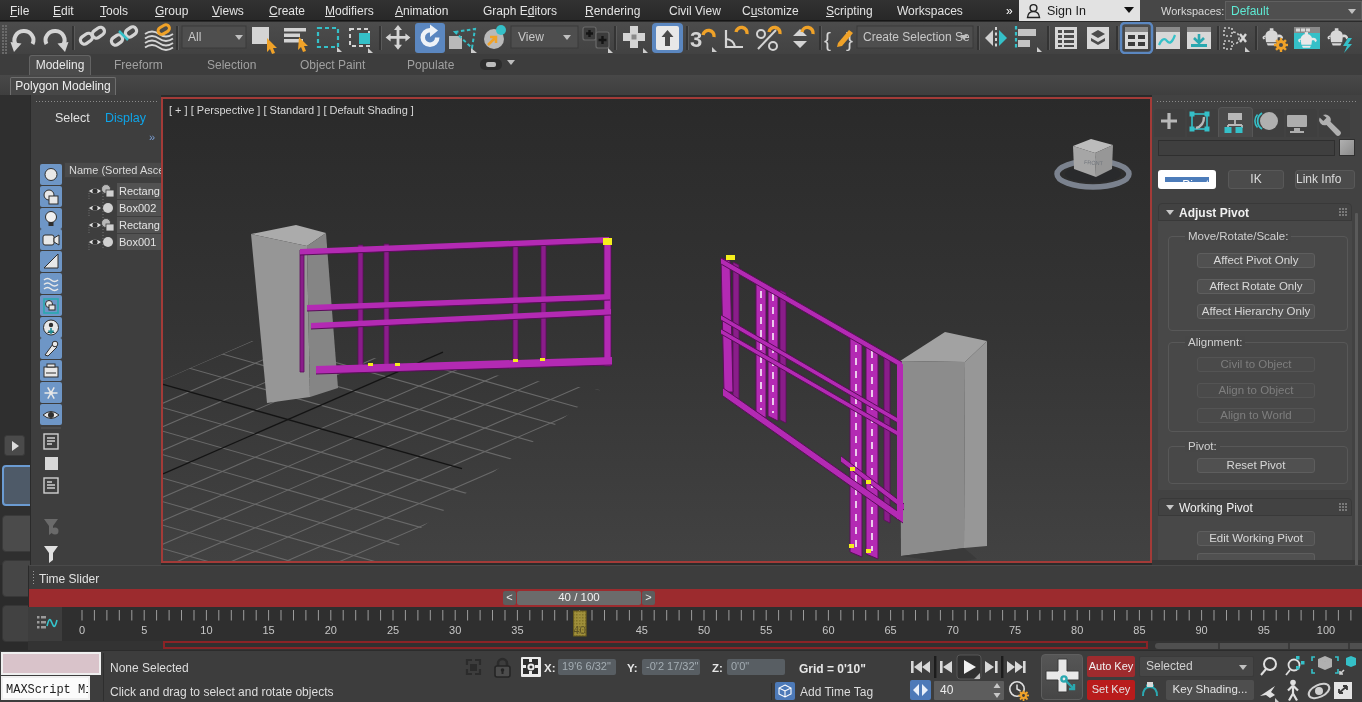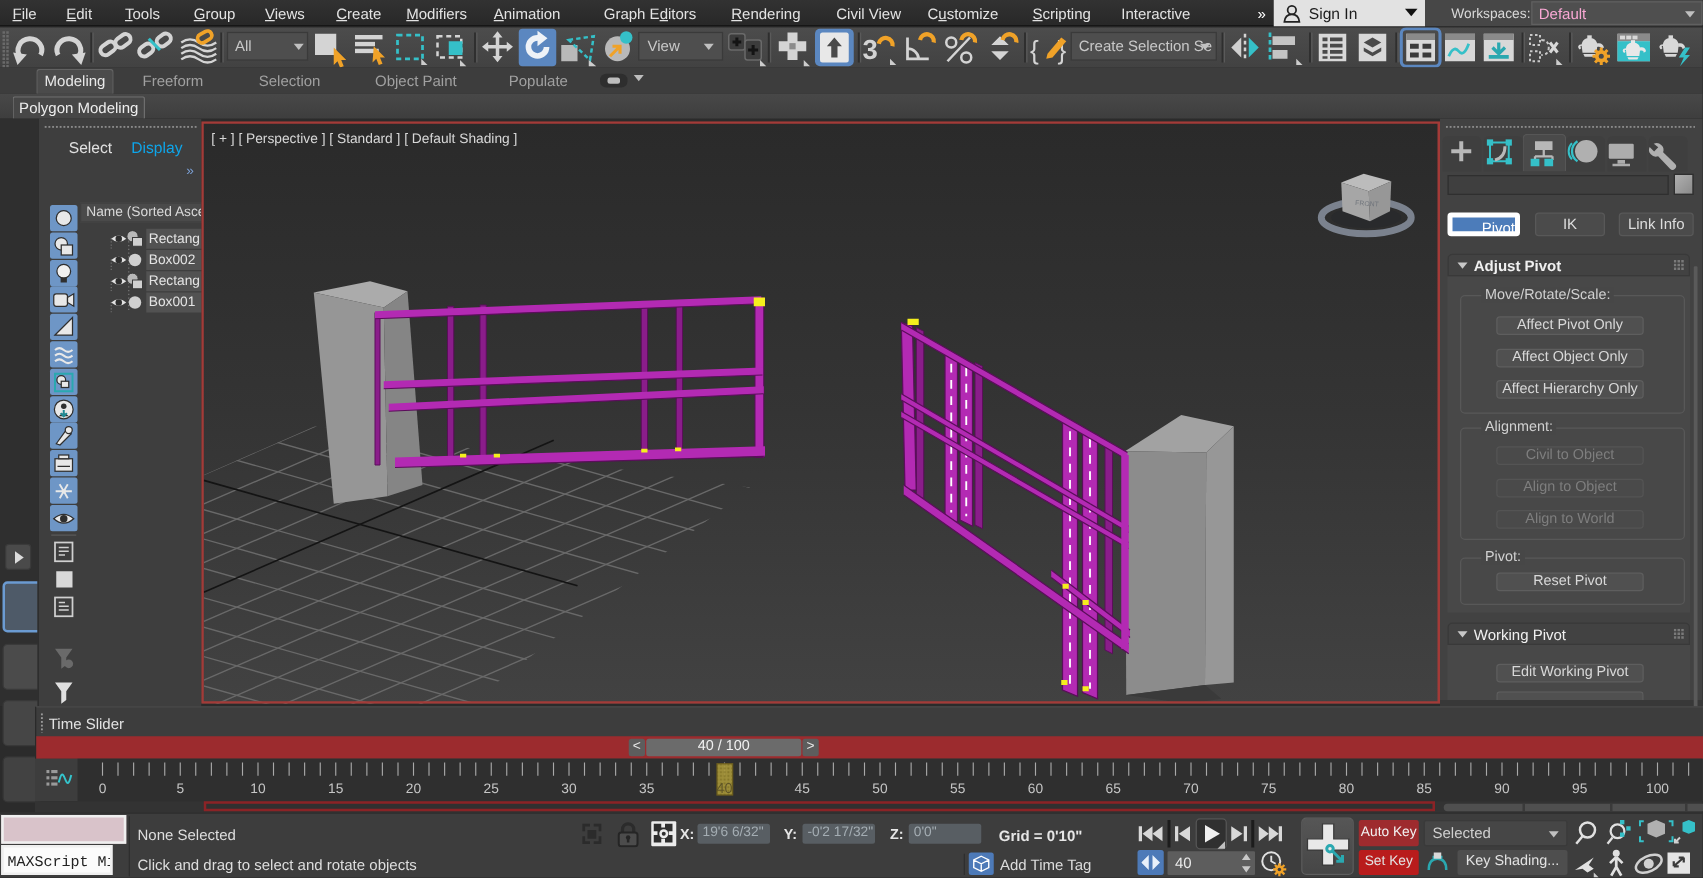--- a/index.html
+++ b/index.html
@@ -1,17 +1,17 @@
 <!DOCTYPE html>
 <html><head><meta charset="utf-8"><style>
 *{margin:0;padding:0;box-sizing:border-box}
 html,body{width:1362px;height:702px;overflow:hidden;background:#2b2b2b;font-family:"Liberation Sans",sans-serif}
 .abs{position:absolute}
 u{text-decoration:underline}
-.dd{position:absolute;background:#4e4e4e;border:1px solid #3a3a3a;color:#f9a8d4;font-size:12px}
+.dd{position:absolute;background:#4e4e4e;border:1px solid #3a3a3a;color:#5eead4;font-size:12px}
 .dd .ar{position:absolute;right:5px;top:50%;margin-top:-2px;width:0;height:0;border-left:4px solid transparent;border-right:4px solid transparent;border-top:5px solid #c0c0c0}
 .cpbtn{position:absolute;left:1197px;width:118px;height:15px;background:#505050;border:1px solid #5e5e5e;border-radius:3px;color:#d8d8d8;font-size:11.5px;text-align:center;line-height:13px}
 .cpbtn.dis{color:#7e7e7e;background:#4a4a4a;border-color:#545454}
 .grp{position:absolute;left:1168px;width:180px;border:1px solid #585858;border-radius:4px}
 .grplbl{position:absolute;left:1185px;background:#474747;padding:0 3px;color:#d0d0d0;font-size:11.5px}
 </style></head><body>
 
 <div class="abs" style="left:0;top:0;width:1362px;height:21px;background:linear-gradient(#323232,#282828);border-bottom:1px solid #161616">
 <div class="abs" style="top:4px;color:#e3e3e3;font-size:12px;white-space:nowrap">
 <span class="abs" style="left:10px"><u>F</u>ile</span>
@@ -20,21 +20,21 @@
 <span class="abs" style="left:155px"><u>G</u>roup</span>
 <span class="abs" style="left:212px"><u>V</u>iews</span>
 <span class="abs" style="left:269px"><u>C</u>reate</span>
 <span class="abs" style="left:325px"><u>M</u>odifiers</span>
 <span class="abs" style="left:395px"><u>A</u>nimation</span>
 <span class="abs" style="left:483px">Graph E<u>d</u>itors</span>
 <span class="abs" style="left:585px"><u>R</u>endering</span>
 <span class="abs" style="left:669px">Civil View</span>
 <span class="abs" style="left:742px">C<u>u</u>stomize</span>
 <span class="abs" style="left:826px"><u>S</u>cripting</span>
-<span class="abs" style="left:897px">Interactive</span>
+<span class="abs" style="left:897px">Workspaces</span>
 <span class="abs" style="left:1006px;color:#fff">»</span>
 </div>
 <div class="abs" style="left:1140px;top:0;width:222px;height:21px;background:#474747"></div>
 <div class="abs" style="left:1019px;top:0;width:121px;height:21px;background:#e2e2e2">
  <svg class="abs" style="left:6px;top:2px" width="17" height="17" viewBox="0 0 17 17">
         <circle cx="8.5" cy="6" r="3.4" fill="none" stroke="#222" stroke-width="1.4"></circle>
         <path d="M2.5 15.5 C3 10.5 6 9.5 8.5 9.5 C11 9.5 14 10.5 14.5 15.5 Z" fill="none" stroke="#222" stroke-width="1.4"></path>
       </svg>
  <span class="abs" style="left:28px;top:4px;color:#1b1b1b;font-size:12.5px">Sign In</span>
  <span class="abs" style="left:105px;top:7px;width:0;height:0;border-left:5px solid transparent;border-right:5px solid transparent;border-top:6px solid #111"></span>
@@ -436,23 +436,23 @@
         </g>
 <g fill="#adadad">
           <rect x="135" y="7" width="20" height="12" rx="1"></rect>
           <rect x="142" y="20" width="6" height="3"></rect>
           <rect x="138" y="23" width="14" height="2"></rect>
         </g>
 <path d="M171 7 a5.5 5.5 0 0 1 7.5 6.8 L188 23 a2.8 2.8 0 0 1 -4 4 L174.5 17 a5.5 5.5 0 0 1 -6.8 -7.5 l3.6 3.6 l3.3 -3.3 Z" fill="#b0b0b0"></path>
 </svg>
   <div class="abs" style="left:6px;top:45px;width:177px;height:16px;background:#3f3f3f;border:1px solid #2f2f2f"></div>
   <div class="abs" style="left:187px;top:44px;width:16px;height:17px;background:linear-gradient(135deg,#b0b0b0,#8a8a8a);border:1px solid #2f2f2f"></div>
-  <div class="abs" style="left:6px;top:75px;width:58px;height:19px;background:#4c7cba;border:4px solid #ffffff;border-radius:3px;color:#fff;font-size:12px;text-align:right;line-height:17px">Pivot</div>
+  <div class="abs" style="left:6px;top:75px;width:58px;height:19px;background:#4c7cba;border:7px solid #ffffff;border-radius:3px;color:#fff;font-size:12px;text-align:right;line-height:17px">Pivot</div>
   <div class="abs" style="left:76px;top:75px;width:56px;height:19px;background:#4b4b4b;border:1px solid #585858;border-radius:3px;color:#ddd;font-size:12px;text-align:center;line-height:17px">IK</div>
-  <div class="abs" style="left:143px;top:75px;width:60px;height:19px;background:#4b4b4b;border:1px solid #585858;border-radius:3px;color:#ddd;font-size:12px;text-align:center;line-height:17px">Link Info</div>
+  <div class="abs" style="left:143px;top:75px;width:60px;height:19px;background:#4b4b4b;border:1px solid #585858;border-radius:3px;color:#ddd;font-size:12px;line-height:17px">Link Info</div>
  </div>
 
 </div>
 <div class="abs" style="left:0;top:0">
     <div class="abs" style="left:1152px;top:560px;width:210px;height:5px;background:#383838"></div>
 <div class="abs" style="left:1158px;top:221px;width:194px;height:269px;background:#484848"></div>
 <div class="abs" style="left:1158px;top:203px;width:194px;height:18px;background:#424242;border:1px solid #393939;border-radius:4px 4px 0 0">
       <span class="abs" style="left:7px;top:6px;width:0;height:0;border-left:4px solid transparent;border-right:4px solid transparent;border-top:5px solid #c8c8c8"></span>
       <span class="abs" style="left:20px;top:2px;color:#f0f0f0;font-size:12px;font-weight:bold">Adjust Pivot</span>
       <svg class="abs" width="10" height="10" style="left:180px;top:4px">
@@ -465,21 +465,21 @@
           <rect x="6" y="3" width="2" height="2"></rect>
           <rect x="0" y="6" width="2" height="2"></rect>
           <rect x="3" y="6" width="2" height="2"></rect>
           <rect x="6" y="6" width="2" height="2"></rect>
         </g>
       </svg>
     </div>
 <div class="grp" style="top:236px;height:95px"></div>
     <span class="grplbl" style="top:230px">Move/Rotate/Scale:</span>
 <div class="cpbtn" style="top:253px">Affect Pivot Only</div>
-<div class="cpbtn" style="top:279px">Affect Object Only</div>
+<div class="cpbtn" style="top:279px">Affect Rotate Only</div>
 <div class="cpbtn" style="top:304px">Affect Hierarchy Only</div>
 <div class="grp" style="top:342px;height:90px"></div>
     <span class="grplbl" style="top:336px">Alignment:</span>
 <div class="cpbtn dis" style="top:357px">Civil to Object</div>
 <div class="cpbtn dis" style="top:383px">Align to Object</div>
 <div class="cpbtn dis" style="top:408px">Align to World</div>
 <div class="grp" style="top:446px;height:38px"></div>
     <span class="grplbl" style="top:440px">Pivot:</span>
 <div class="cpbtn" style="top:458px">Reset Pivot</div>
 <div class="abs" style="left:1158px;top:498px;width:194px;height:18px;background:#424242;border:1px solid #393939;border-radius:4px 4px 0 0">

